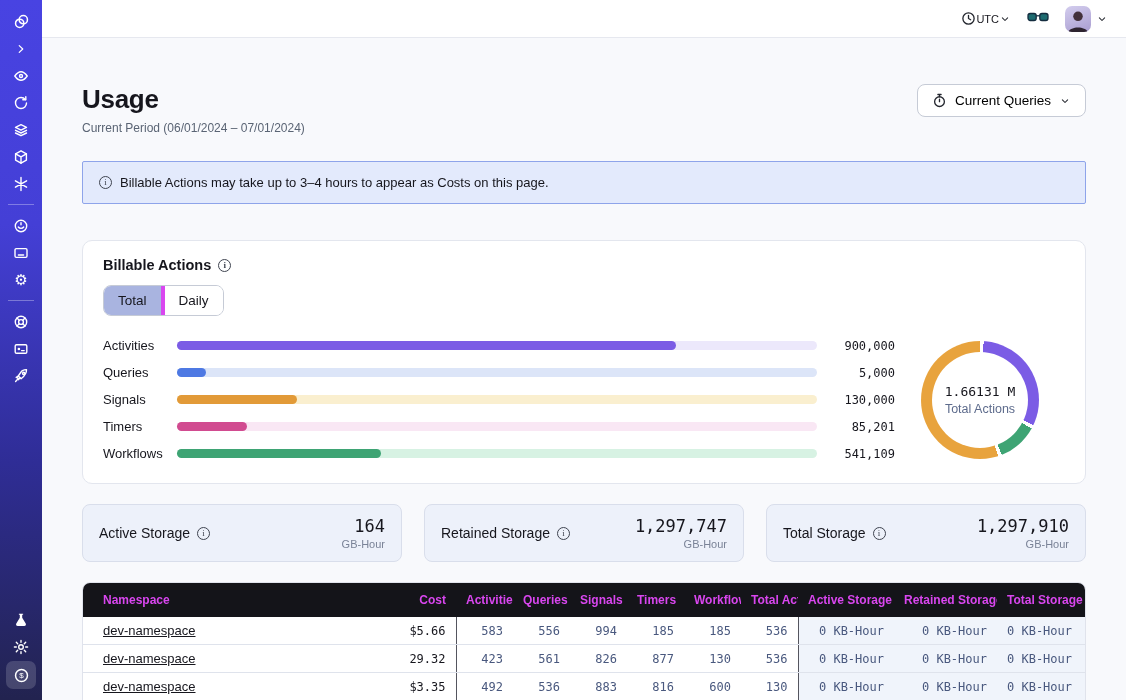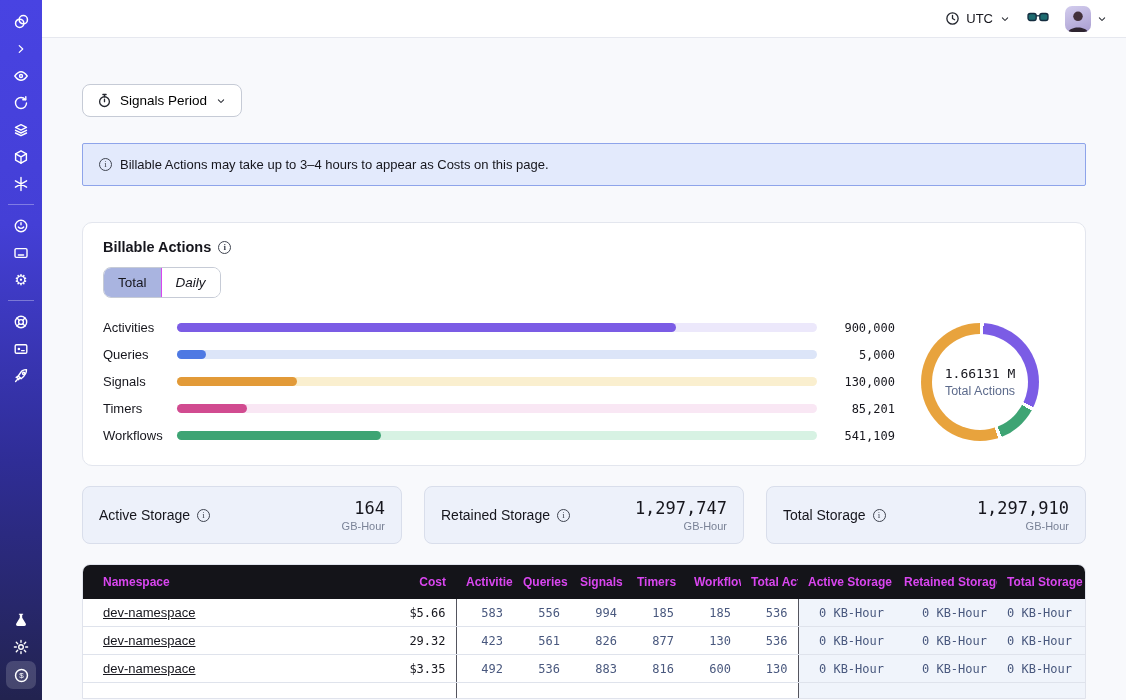--- a/index.html
+++ b/index.html
@@ -25,21 +25,21 @@
   .sidebar svg { display:block; }
   .i { stroke:#fff; fill:none; stroke-width:1.4; stroke-linecap:round; stroke-linejoin:round; }
   .gly { color:#fff; font-size:14px; line-height:1; }
 
   
   .main { flex:1; display:flex; flex-direction:column; min-width:0; }
   .topbar {
     height:38px; flex:0 0 38px; background:#fff; border-bottom:1px solid #e6e8ef;
     display:flex; align-items:center; justify-content:flex-end; gap:16px; padding:0 18px;
   }
-  .tz { display:flex; align-items:center; gap:6px; font-size:13px; cursor:pointer;justify-content:flex-end; }
+  .tz { display:flex; align-items:center; font-size:11px; cursor:pointer;justify-content:flex-end; }
   .avatar-group { display:flex; align-items:center; gap:5px; cursor:pointer; }
   .avatar { width:26px; height:26px; border-radius:7px; overflow:hidden;
     background:linear-gradient(160deg,#d3cdee 0%,#a99dd0 100%); }
 
   .content { flex:1; padding:0 40px; overflow:hidden; }
 
   .page-head { display:flex; justify-content:space-between; align-items:flex-start; margin-top:46px; }
   h1 { margin:0; font-size:26px; font-weight:600; letter-spacing:-0.3px; }
   .subtitle { margin-top:6px; font-size:12px; color:#5a6474; }
   .period-btn {
@@ -54,21 +54,21 @@
   }
   .info { width:13px; height:13px; flex:0 0 13px; border:1.2px solid #3f4450; border-radius:50%;
     display:inline-flex; align-items:center; justify-content:center; color:#3f4450; }
   .info::after { content:"i"; font-size:9px; font-family:"Liberation Serif",serif; line-height:1; }
 
   
   .card { margin-top:36px; background:#fff; border:1px solid #e3e6ee; border-radius:10px; padding:16px 20px 16px; }
   .card-title { font-size:14.5px; font-weight:600; display:flex; align-items:center; gap:7px; }
   .tabs { display:inline-flex; border:1px solid #c6cbd6; border-radius:8px; overflow:hidden; margin-top:12px; background:#fff; }
   .tab { padding:7px 14px; font-size:13.5px; cursor:pointer; background:#fff; border:none; font-family:inherit; color:#16161d; }
-  .tab + .tab { border-left:1px solid #d946ef;font-style:italic; }
+  .tab + .tab { border-left:4px solid #d946ef; }
   .tab.sel { background:#a9b4e0; font-weight:500; }
 
   .chart-zone { display:flex; align-items:center; margin-top:16px; }
   .bars { flex:1; min-width:0; }
   .bar-row { display:flex; align-items:center; height:27px; }
   .bar-label { width:74px; flex:0 0 74px; font-size:13px; }
   .bar-track { flex:1; height:9px; border-radius:5px; position:relative; }
   .bar-fill { position:absolute; left:0; top:0; height:9px; border-radius:5px; }
   .bar-val { width:78px; flex:0 0 78px; text-align:right; font-family:"DejaVu Sans Mono",monospace; font-size:12px; }
   .donut-wrap { width:170px; flex:0 0 170px; display:flex; justify-content:center; }
@@ -241,26 +241,30 @@
         </div>
         <svg class="i" style="stroke:#23262e;" width="12" height="12" viewBox="0 0 16 16">
             <path d="M4.5 6.5L8 10l3.5-3.5"></path>
           </svg>
       </div>
     </div>
 
     <div class="content">
 
       <div class="page-head">
+        <div>
+          <h1>Usage</h1>
+          <div class="subtitle">Current Period (06/01/2024 – 07/01/2024)</div>
+        </div>
         <button class="period-btn">
           <svg class="i" style="stroke:#23262e;" width="15" height="15" viewBox="0 0 16 16">
               <circle cx="8" cy="9.2" r="5.2"></circle>
               <path d="M8 9.2V6.6M6.3 1.6h3.4M8 1.6v2.4"></path>
             </svg>
-          <span>Signals Period</span>
+          <span>Current Queries</span>
           <svg class="i" style="stroke:#23262e;" width="12" height="12" viewBox="0 0 16 16">
               <path d="M4.5 6.5L8 10l3.5-3.5"></path>
             </svg>
         </button>
       </div>
 
       <div class="banner">
         <span class="info"></span>
         <span>Billable Actions may take up to 3–4 hours to appear as Costs on this page.</span>
       </div>

